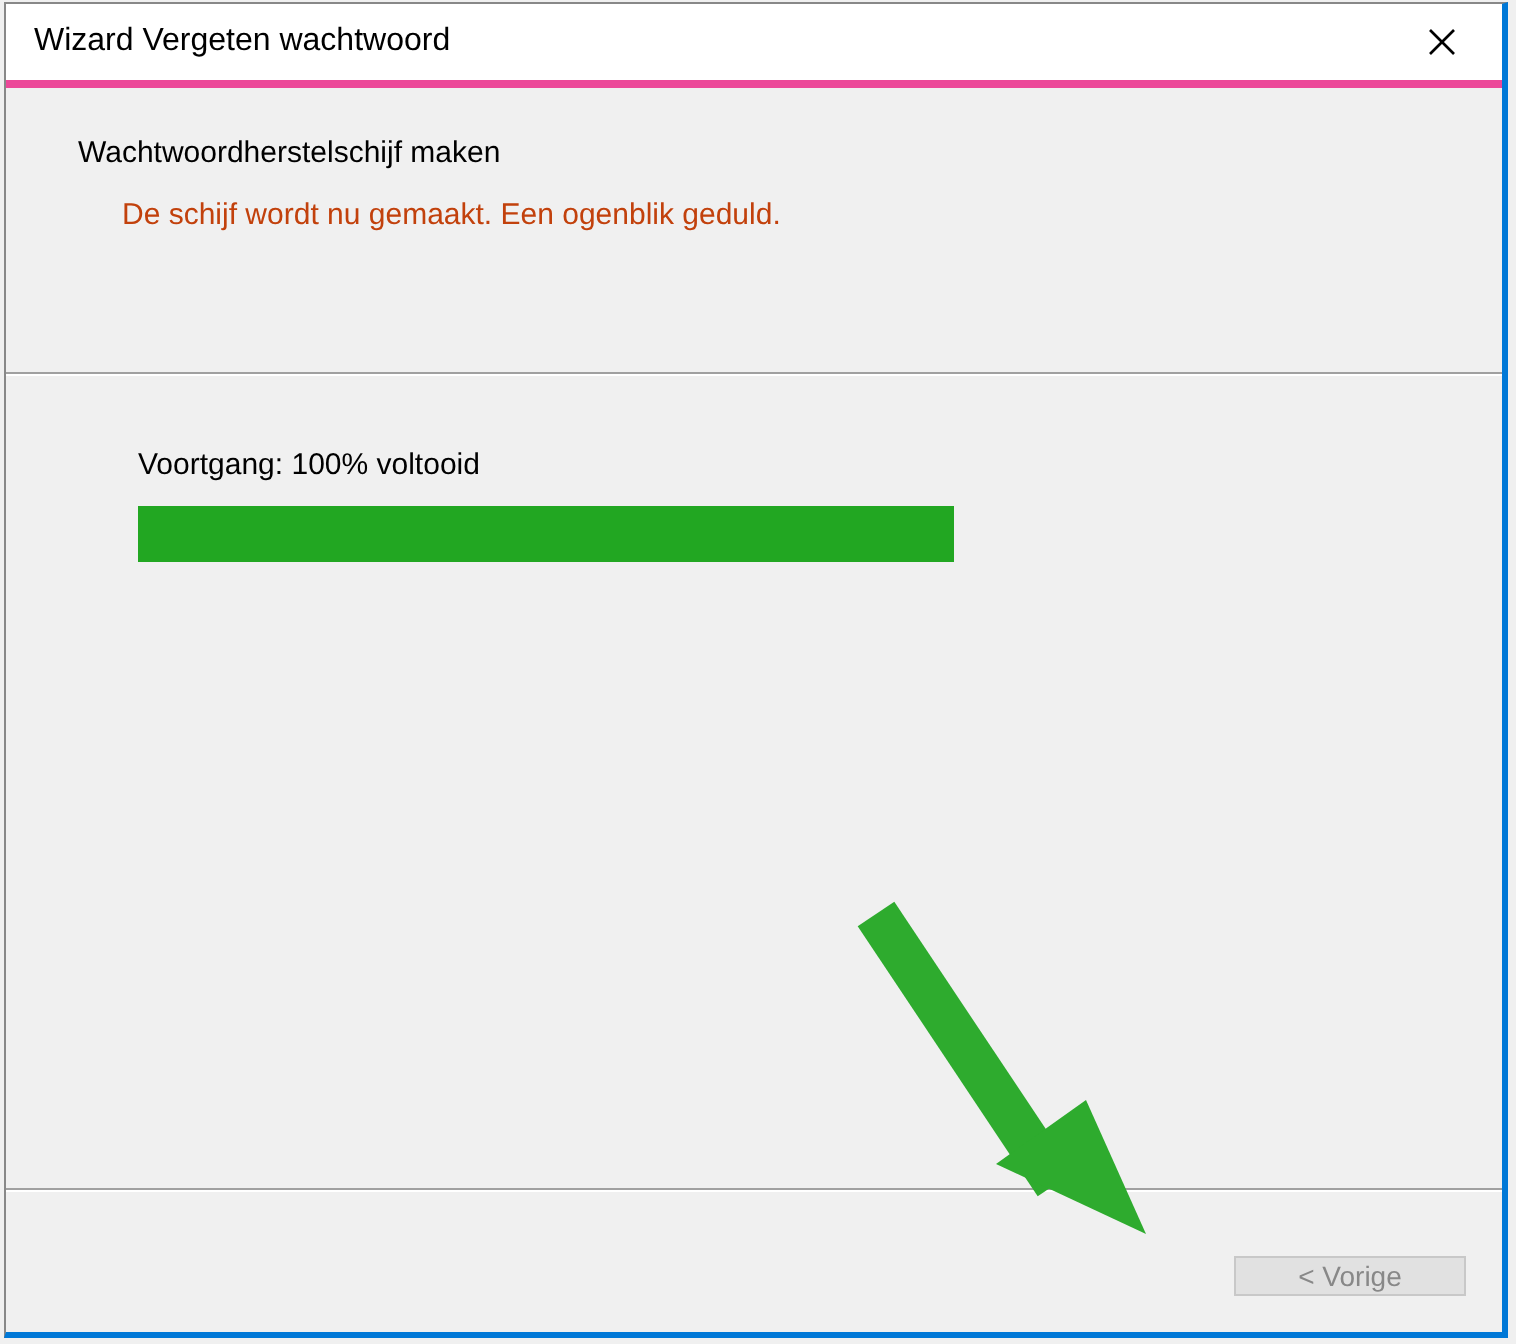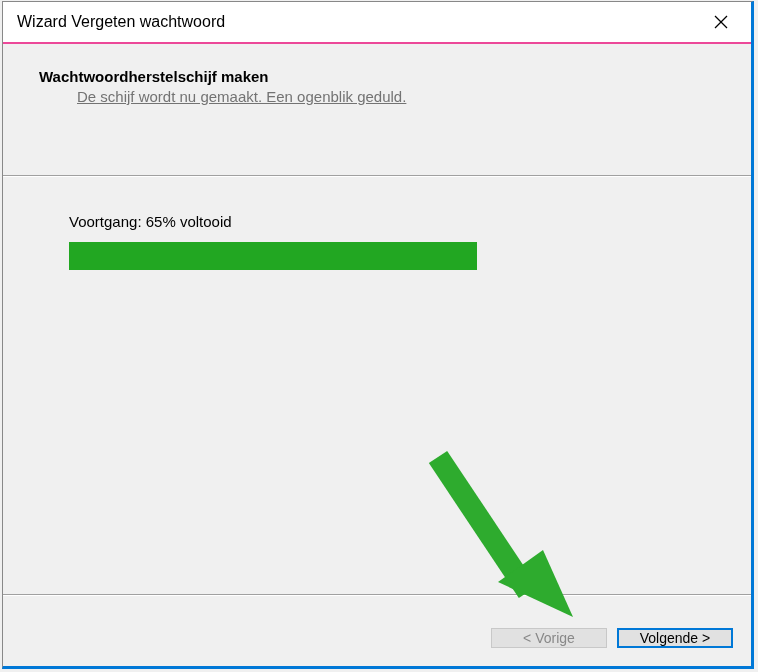--- a/index.html
+++ b/index.html
@@ -26,21 +26,21 @@
       border-right: 3px solid #0078d7;
       border-bottom: 3px solid #0078d7;
     }
     .titlebar {
       display: flex;
       align-items: center;
       justify-content: space-between;
       height: 42px;
       background: #ffffff;
       padding: 0 8px 0 14px;
-      border-bottom: 2px solid #ec4899;
+      border-bottom: 4px solid #ec4899;
     }
     .title-text {
       font-size: 16px;
       color: #000;
     }
     .close-btn {
       width: 44px;
       height: 34px;
       display: flex;
       align-items: center;
@@ -51,30 +51,29 @@
     }
     .close-btn svg {
       width: 14px;
       height: 14px;
     }
     .content {
       padding: 24px 36px 0 36px;
     }
     .heading {
       font-size: 15px;
-      font-weight: bold;
+      font-weight: normal;
       color: #000;
-      margin-bottom: 3px;
+      margin-bottom: 14px;
     }
     .subheading {
       font-size: 15px;
-      color: #737373;
-      margin-left: 38px;
+      color: #c2410c;
+      margin-left: 22px;
       margin-bottom: 20px;
-      text-decoration: underline;
     }
     .separator {
       height: 2px;
       border-top: 1px solid #a0a0a0;
       border-bottom: 1px solid #ffffff;
       margin: 70px -36px 0 -36px;
     }
     .progress-section {
       margin-top: 36px;
       padding-left: 30px;
@@ -152,32 +151,31 @@
     </div>
   </div>
 
   <div class="content">
     <div class="heading">Wachtwoordherstelschijf maken</div>
     <div class="subheading">De schijf wordt nu gemaakt. Een ogenblik geduld.</div>
 
     <div class="separator"></div>
 
     <div class="progress-section">
-      <div class="progress-label">Voortgang: 65% voltooid</div>
+      <div class="progress-label">Voortgang: 100% voltooid</div>
       <div class="progress-bar">
         <div class="progress-fill" style="width:100%"></div>
       </div>
     </div>
   </div>
 
   <div class="button-separator"></div>
 
   <div class="button-bar">
     <div class="btn disabled">&lt; Vorige</div>
-    <div class="btn primary">Volgende &gt;</div>
   </div>
 
   <svg class="arrow-annotation" width="160" height="190">
     <defs>
       <marker id="arrowhead" markerWidth="12" markerHeight="12" refX="3" refY="6" orient="auto">
         <polygon points="0 0, 12 6, 0 12" fill="#2eab2e"></polygon>
       </marker>
     </defs>
     <line x1="15" y1="15" x2="105" y2="150" stroke="#2eab2e" stroke-width="22"></line>
     <polygon points="75,140 150,175 120,108" fill="#2eab2e"></polygon>

